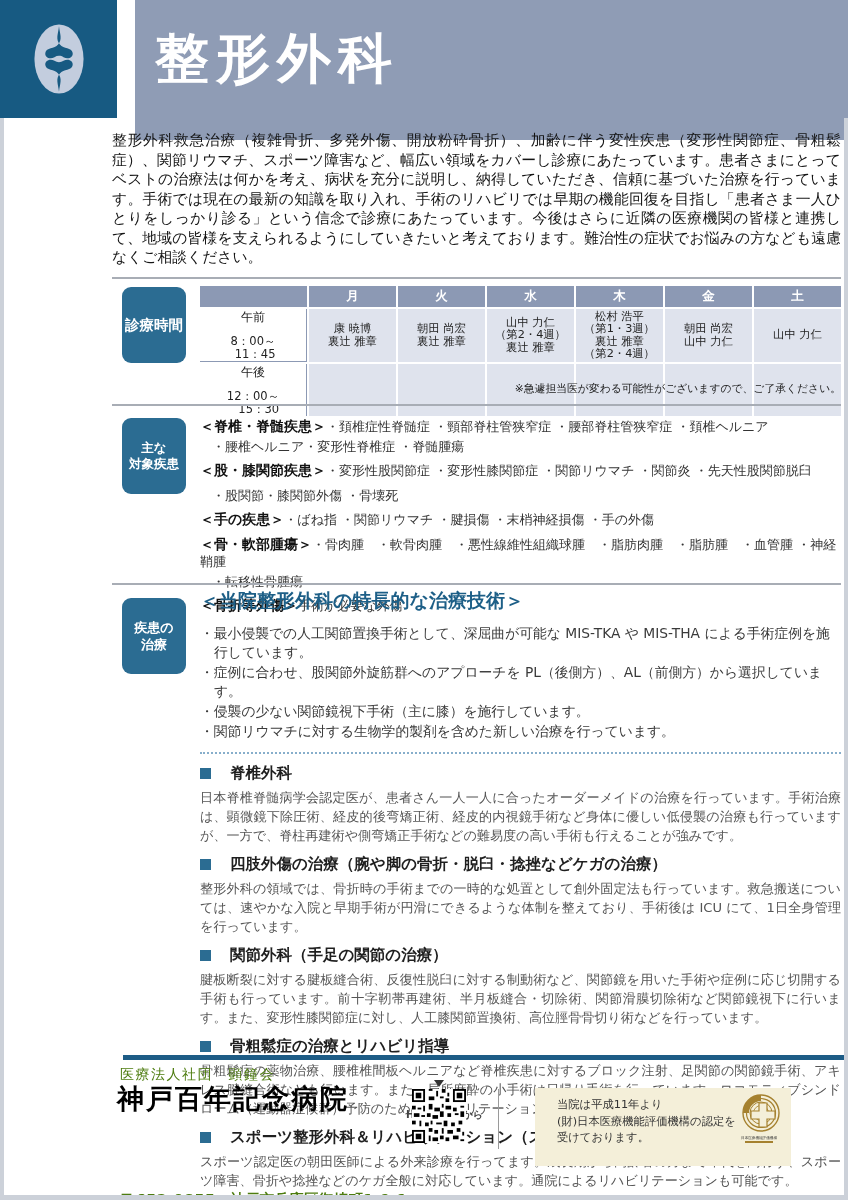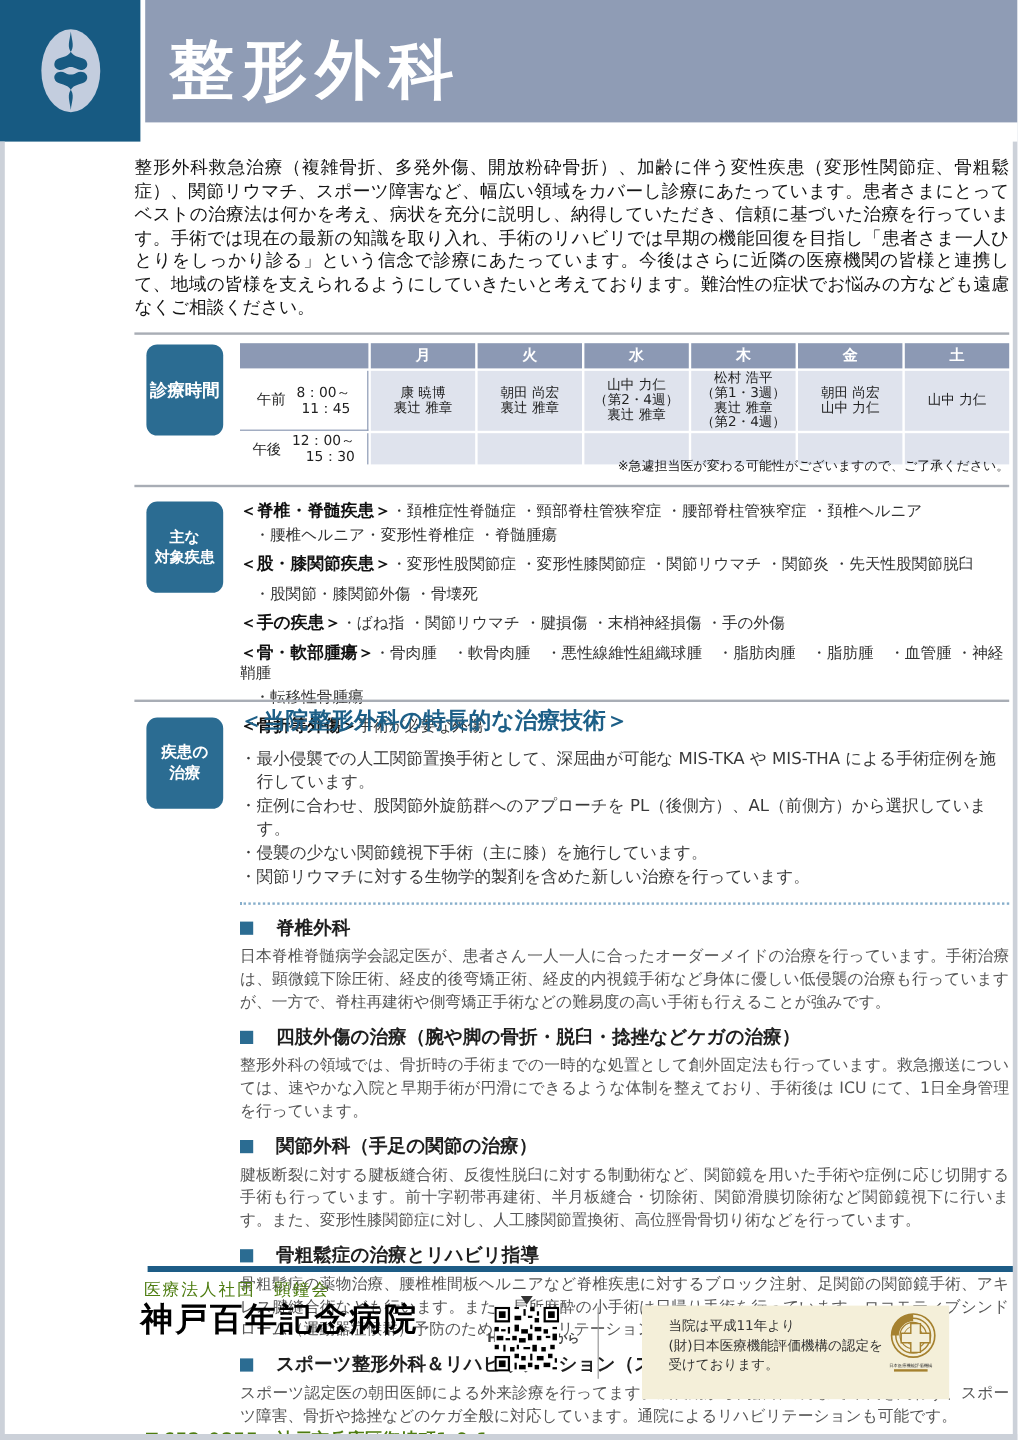--- a/index.html
+++ b/index.html
@@ -9,21 +9,21 @@
   }
   
   .edge{position:absolute;background:#ccd1d9;}
   .edge.l{left:0;top:118px;width:4px;bottom:0;}
   .edge.r{right:0;top:118px;width:4px;bottom:0;}
   .edge.b{left:0;right:0;bottom:0;height:5px;}
 
   
   .hdr-iconbox{position:absolute;left:0;top:0;width:117px;height:118px;background:#175a82;
     display:flex;align-items:center;justify-content:center;}
-  .hdr-banner{position:absolute;left:121px;top:0;right:0;height:102px;background:#8f9cb5;}
+  .hdr-banner{position:absolute;left:135px;top:0;right:0;height:140px;background:#8f9cb5;}
   .hdr-title{position:absolute;left:20px;top:0;height:118px;line-height:118px;
     font-size:54px;font-weight:700;color:#fff;letter-spacing:7px;white-space:nowrap;}
 
   
   .intro{position:absolute;left:112px;top:130px;width:729px;font-size:14.8px;font-weight:400;
     color:#141414;line-height:19.5px;text-align:justify;}
 
   .rule{position:absolute;left:112px;width:729px;border-top:2px solid #a8adb5;}
   .rule1{top:277px;} .rule2{top:404px;} .rule3{top:583px;}
 
@@ -32,21 +32,21 @@
     color:#fff;font-weight:700;display:flex;align-items:center;justify-content:center;text-align:center;}
   .pre{white-space:pre-line;}
 
   
   .hours-label{top:287px;font-size:14.5px;}
   .hours-table{position:absolute;left:200px;top:286px;width:641px;display:grid;
     grid-template-columns:107px repeat(6,1fr);gap:2px;}
   .hcell{background:#8c99b4;color:#fff;font-size:12.5px;font-weight:700;height:21px;
     display:flex;align-items:center;justify-content:center;}
   .tcell{background:#fff;display:flex;align-items:center;justify-content:center;gap:9px;
-    border-right:1px solid #8c99b4;font-size:12px;color:#222;}
+    border-right:1px solid #8c99b4;font-size:12px;color:#222;flex-direction:column;}
   .tcell.am{border-bottom:1px solid #8c99b4;}
   .times{display:flex;flex-direction:column;align-items:flex-end;font-size:11.5px;line-height:13px;}
   .dcell{background:#dfe3ed;min-height:50px;display:flex;align-items:center;justify-content:center;
     text-align:center;font-size:11.3px;line-height:12.4px;color:#222;}
   .dcell.pm{min-height:19px;}
   .hours-note{position:absolute;right:7px;top:382px;font-size:10.8px;color:#1a1a1a;}
 
   
   .diseases-label{top:418px;font-size:12.5px;line-height:16px;}
   .diseases{position:absolute;left:200px;top:411px;width:645px;}

